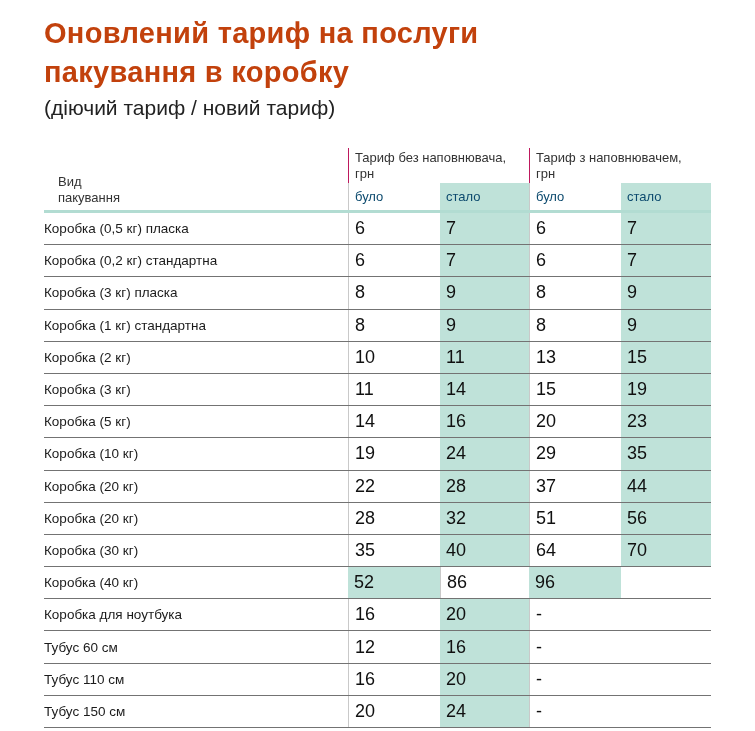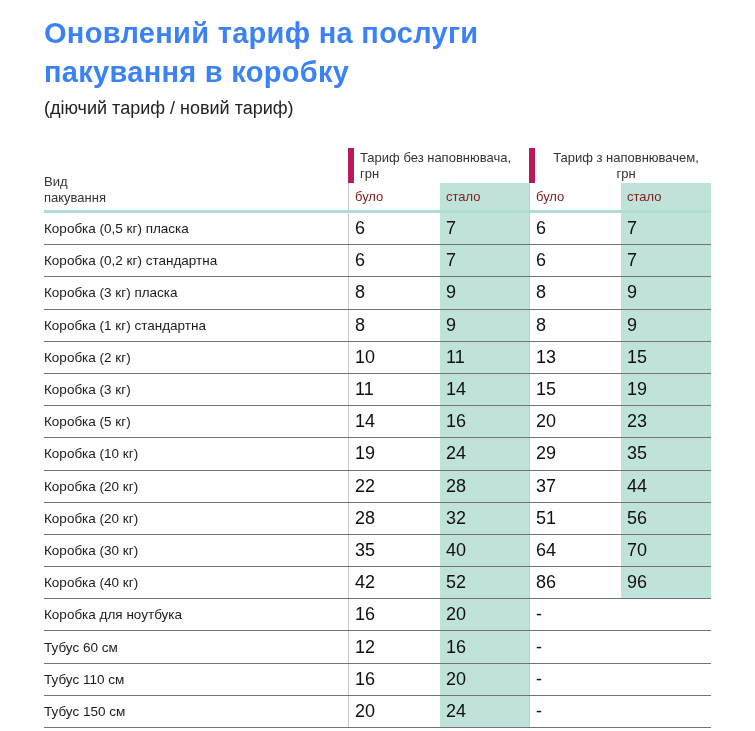--- a/index.html
+++ b/index.html
@@ -8,58 +8,59 @@
     width: 755px; height: 731px;
     font-family: "Liberation Sans", sans-serif;
     overflow: hidden;
   }
   .page { padding: 14px 0 0 44px; }
 
   .title {
     font-size: 29px;
     line-height: 39px;
     font-weight: bold;
-    color: #3b82f6;
+    color: #c2410c;
     letter-spacing: 0.3px;
     white-space: pre-line;
     margin-bottom: 3px;
   }
   .subtitle {
-    font-size: 18px;
+    font-size: 21px;
     line-height: 26px;
     color: #222222;
     margin-bottom: 27px;
   }
 
   .table { width: 667px; }
 
   .thead {
     display: grid;
     grid-template-columns: 304px 92px 89px 92px 90px;
     grid-template-rows: 35px 27px;
     border-bottom: 3px solid #b2dcd2;
   }
   .label-h {
     grid-column: 1; grid-row: 1 / 3;
     display: flex; align-items: flex-end;
     font-size: 13px; line-height: 16px; color: #333333;
     white-space: pre-line;
     padding-bottom: 4px;
+    margin-left: 14px;
   }
   .group {
     font-size: 13px; line-height: 16px; color: #333333;
     white-space: pre-line;
     padding: 2px 0 0 6px;
-    border-left: 6px solid #be185d;
+    border-left: 1px solid #be185d;
   }
   .g1 { grid-column: 2 / 4; grid-row: 1; }
-  .g2 { grid-column: 4 / 6; grid-row: 1; text-align: center; }
+  .g2 { grid-column: 4 / 6; grid-row: 1; }
   .sub {
     grid-row: 2;
-    font-size: 13px; color: #7f1d1d;
+    font-size: 13px; color: #0c4a6e;
     display: flex; align-items: center;
     padding-left: 6px;
   }
   .s1 { grid-column: 2; border-left: 1px solid #c9c9c9; }
   .s2 { grid-column: 3; }
   .s3 { grid-column: 4; border-left: 1px solid #c9c9c9; }
   .s4 { grid-column: 5; }
 
   .teal { background: #bfe2d9; text-align: center; }
 
@@ -174,21 +175,20 @@
         </div>
         <div class="row">
           <div class="label">Коробка (30 кг)</div>
           <div class="num vline">35</div>
           <div class="num teal">40</div>
           <div class="num vline">64</div>
           <div class="num teal">70</div>
         </div>
         <div class="row">
           <div class="label">Коробка (40 кг)</div>
-          <div class="num vline">42</div>
           <div class="num teal">52</div>
           <div class="num vline">86</div>
           <div class="num teal">96</div>
         </div>
         <div class="row">
           <div class="label">Коробка для ноутбука</div>
           <div class="num vline">16</div>
           <div class="num teal">20</div>
           <div class="num vline">-</div>
           <div class="num"></div>

